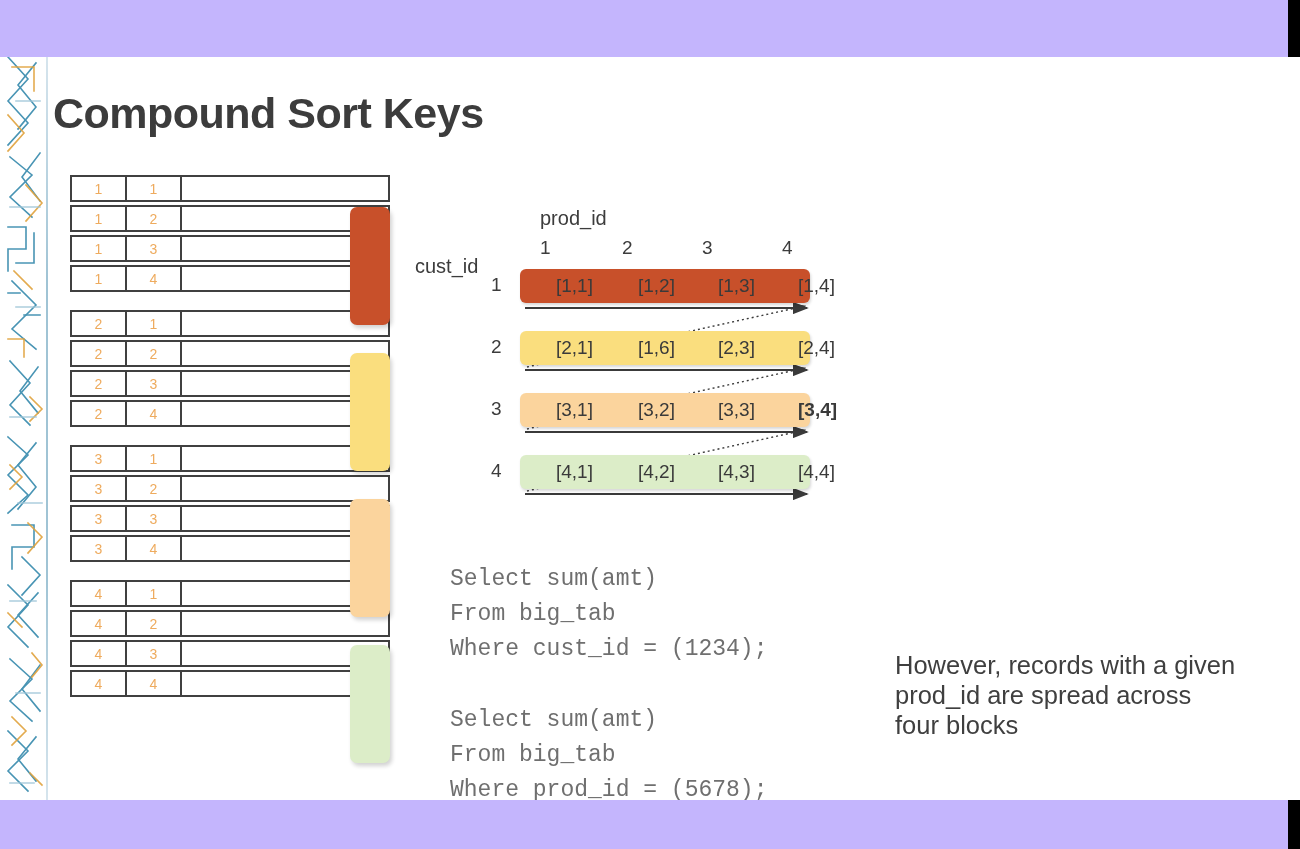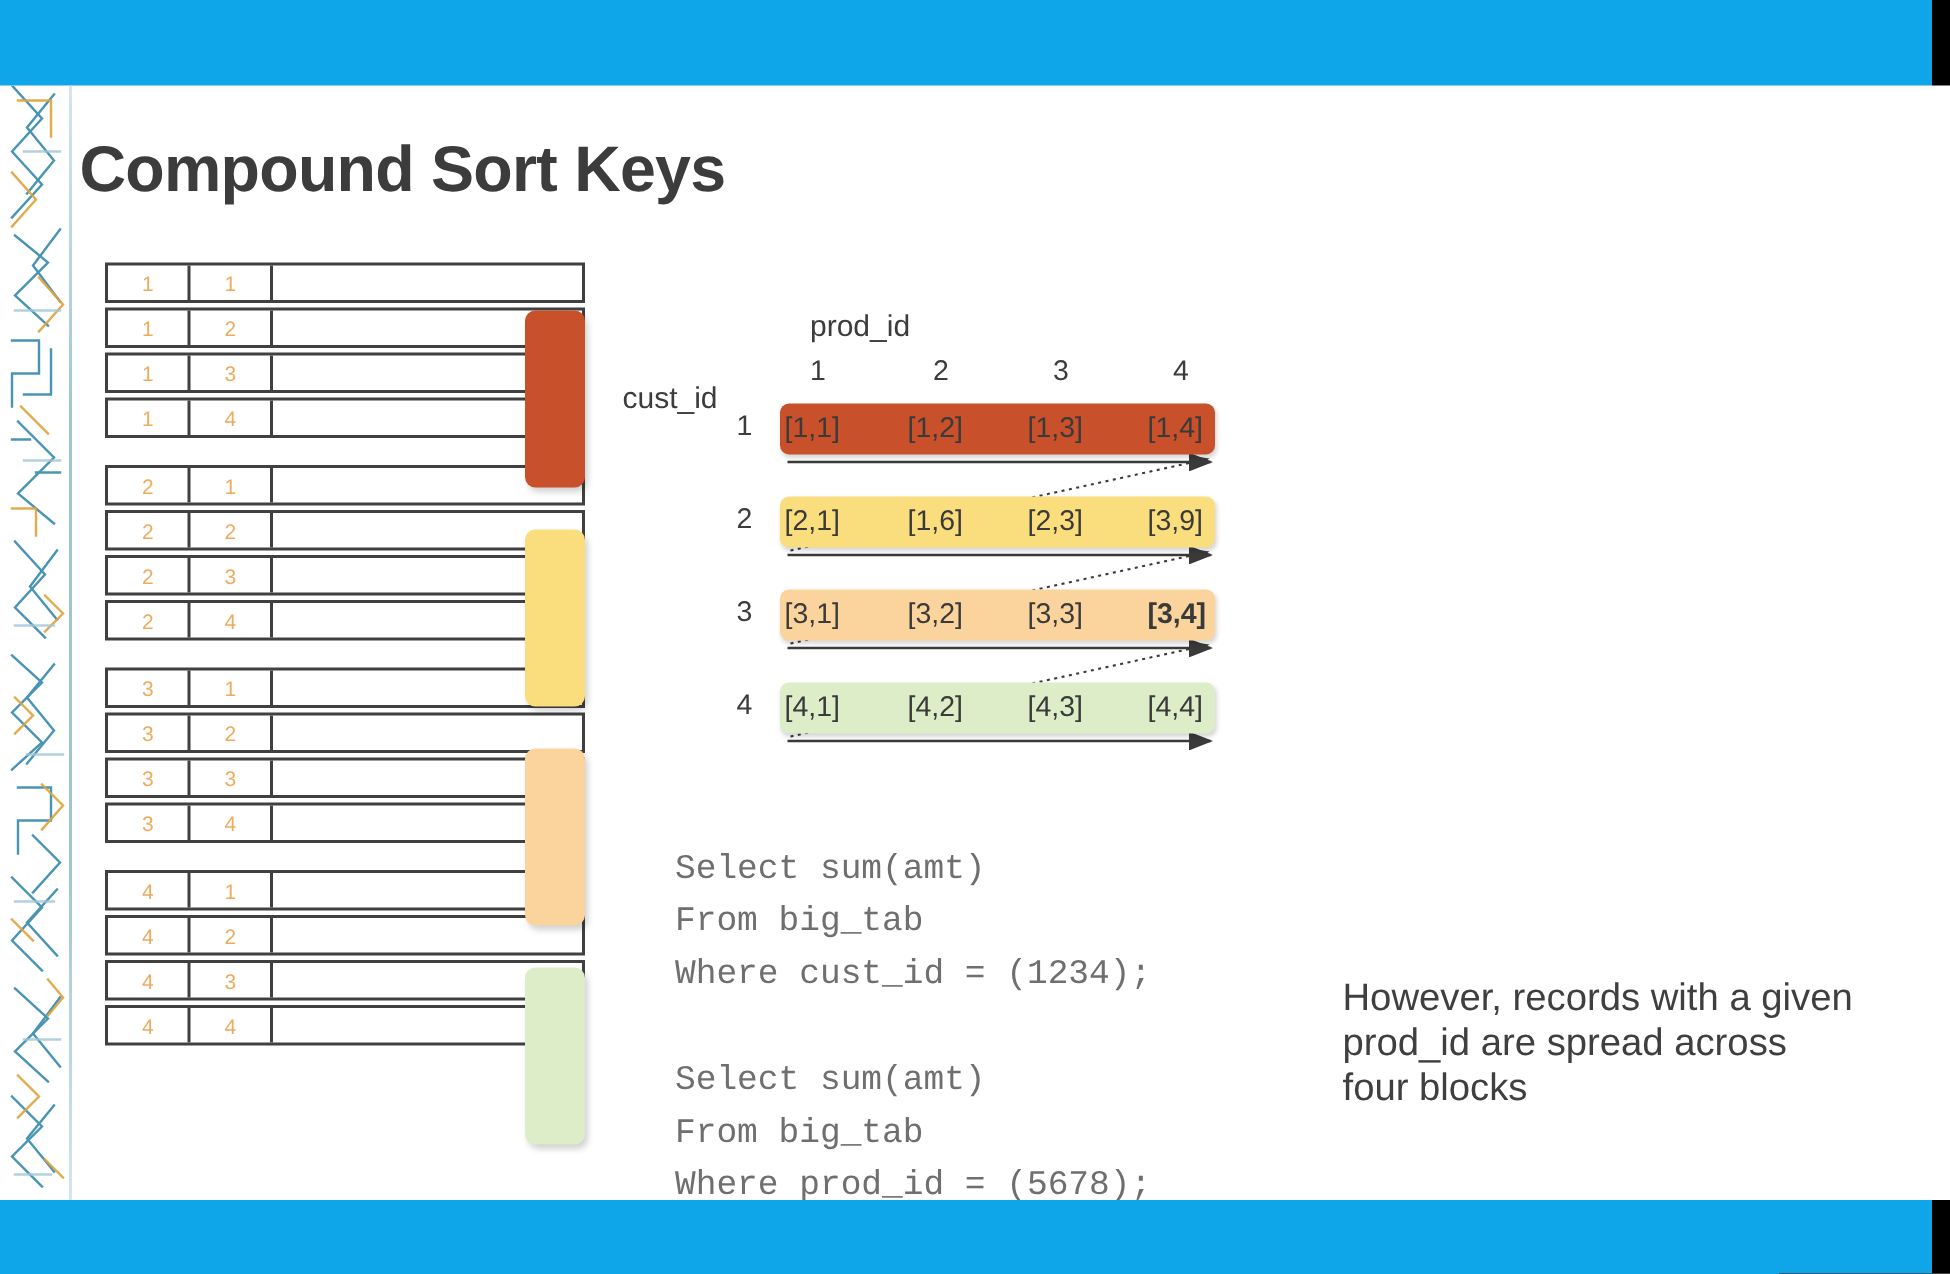--- a/index.html
+++ b/index.html
@@ -1,18 +1,18 @@
 <!DOCTYPE html>
 <html><head>
 <meta charset="utf-8">
 <style>
   html,body{margin:0;padding:0;background:#000;}
   body{width:1300px;height:849px;overflow:hidden;font-family:"Liberation Sans",sans-serif;}
 
-  #stage{position:relative;width:1288px;height:849px;background:#0ea5e9;}
+  #stage{position:relative;width:1288px;height:849px;background:#c4b5fd;}
 
   
   #slide{
     position:absolute;left:0;top:57px;width:1300px;height:743px;
     background:#ffffff;overflow:hidden;
   }
 
   
   #deco{
     position:absolute;left:6px;top:0;width:40px;height:743px;
@@ -60,21 +60,21 @@
   #matrix{position:absolute;left:415px;top:150px;width:410px;height:320px;}
   #mx-prodid{position:absolute;left:125px;top:0;font-size:20px;color:#3c3c3c;}
   #mx-custid{position:absolute;left:0px;top:48px;font-size:20px;color:#3c3c3c;}
   .mx-colnum{position:absolute;top:30px;font-size:19px;color:#3c3c3c;}
   .mx-rownum{position:absolute;left:76px;font-size:19px;color:#3c3c3c;}
   .mx-band{
     position:absolute;left:105px;width:290px;height:34px;border-radius:6px;
     box-shadow:1px 2px 3px rgba(0,0,0,.16);
   }
   .mx-cellv{
-    position:absolute;top:5px;font-size:19px;color:#3a3a3a;white-space:nowrap;
+    position:absolute;top:5px;font-size:19px;color:#3a3a3a;white-space:nowrap;margin-left:33px;
   }
   #mx-arrows{position:absolute;left:0;top:0;width:410px;height:320px;pointer-events:none;}
 
   
   .sql{
     position:absolute;left:450px;
     font-family:"Liberation Mono",monospace;
     font-size:23px;line-height:35px;color:#6f6f6f;white-space:pre;
   }
   #sql1{top:505px;}
@@ -291,21 +291,21 @@
         <div class="mx-band" style="top: 62px; background: rgb(200, 80, 42);"></div>
         <div class="mx-cellv" style="left: 108px; top: 68px;">[1,1]</div>
         <div class="mx-cellv" style="left: 190px; top: 68px;">[1,2]</div>
         <div class="mx-cellv" style="left: 270px; top: 68px;">[1,3]</div>
         <div class="mx-cellv" style="left: 350px; top: 68px;">[1,4]</div>
         <div class="mx-rownum" style="top: 129px;">2</div>
         <div class="mx-band" style="top: 124px; background: rgb(250, 222, 126);"></div>
         <div class="mx-cellv" style="left: 108px; top: 130px;">[2,1]</div>
         <div class="mx-cellv" style="left: 190px; top: 130px;">[1,6]</div>
         <div class="mx-cellv" style="left: 270px; top: 130px;">[2,3]</div>
-        <div class="mx-cellv" style="left: 350px; top: 130px;">[3,9]</div>
+        <div class="mx-cellv" style="left: 350px; top: 130px;">[2,4]</div>
         <div class="mx-rownum" style="top: 191px;">3</div>
         <div class="mx-band" style="top: 186px; background: rgb(251, 212, 157);"></div>
         <div class="mx-cellv" style="left: 108px; top: 192px;">[3,1]</div>
         <div class="mx-cellv" style="left: 190px; top: 192px;">[3,2]</div>
         <div class="mx-cellv" style="left: 270px; top: 192px;">[3,3]</div>
         <div class="mx-cellv" style="left: 350px; top: 192px; font-weight: bold;">[3,4]</div>
         <div class="mx-rownum" style="top: 253px;">4</div>
         <div class="mx-band" style="top: 248px; background: rgb(220, 237, 200);"></div>
         <div class="mx-cellv" style="left: 108px; top: 254px;">[4,1]</div>
         <div class="mx-cellv" style="left: 190px; top: 254px;">[4,2]</div>

